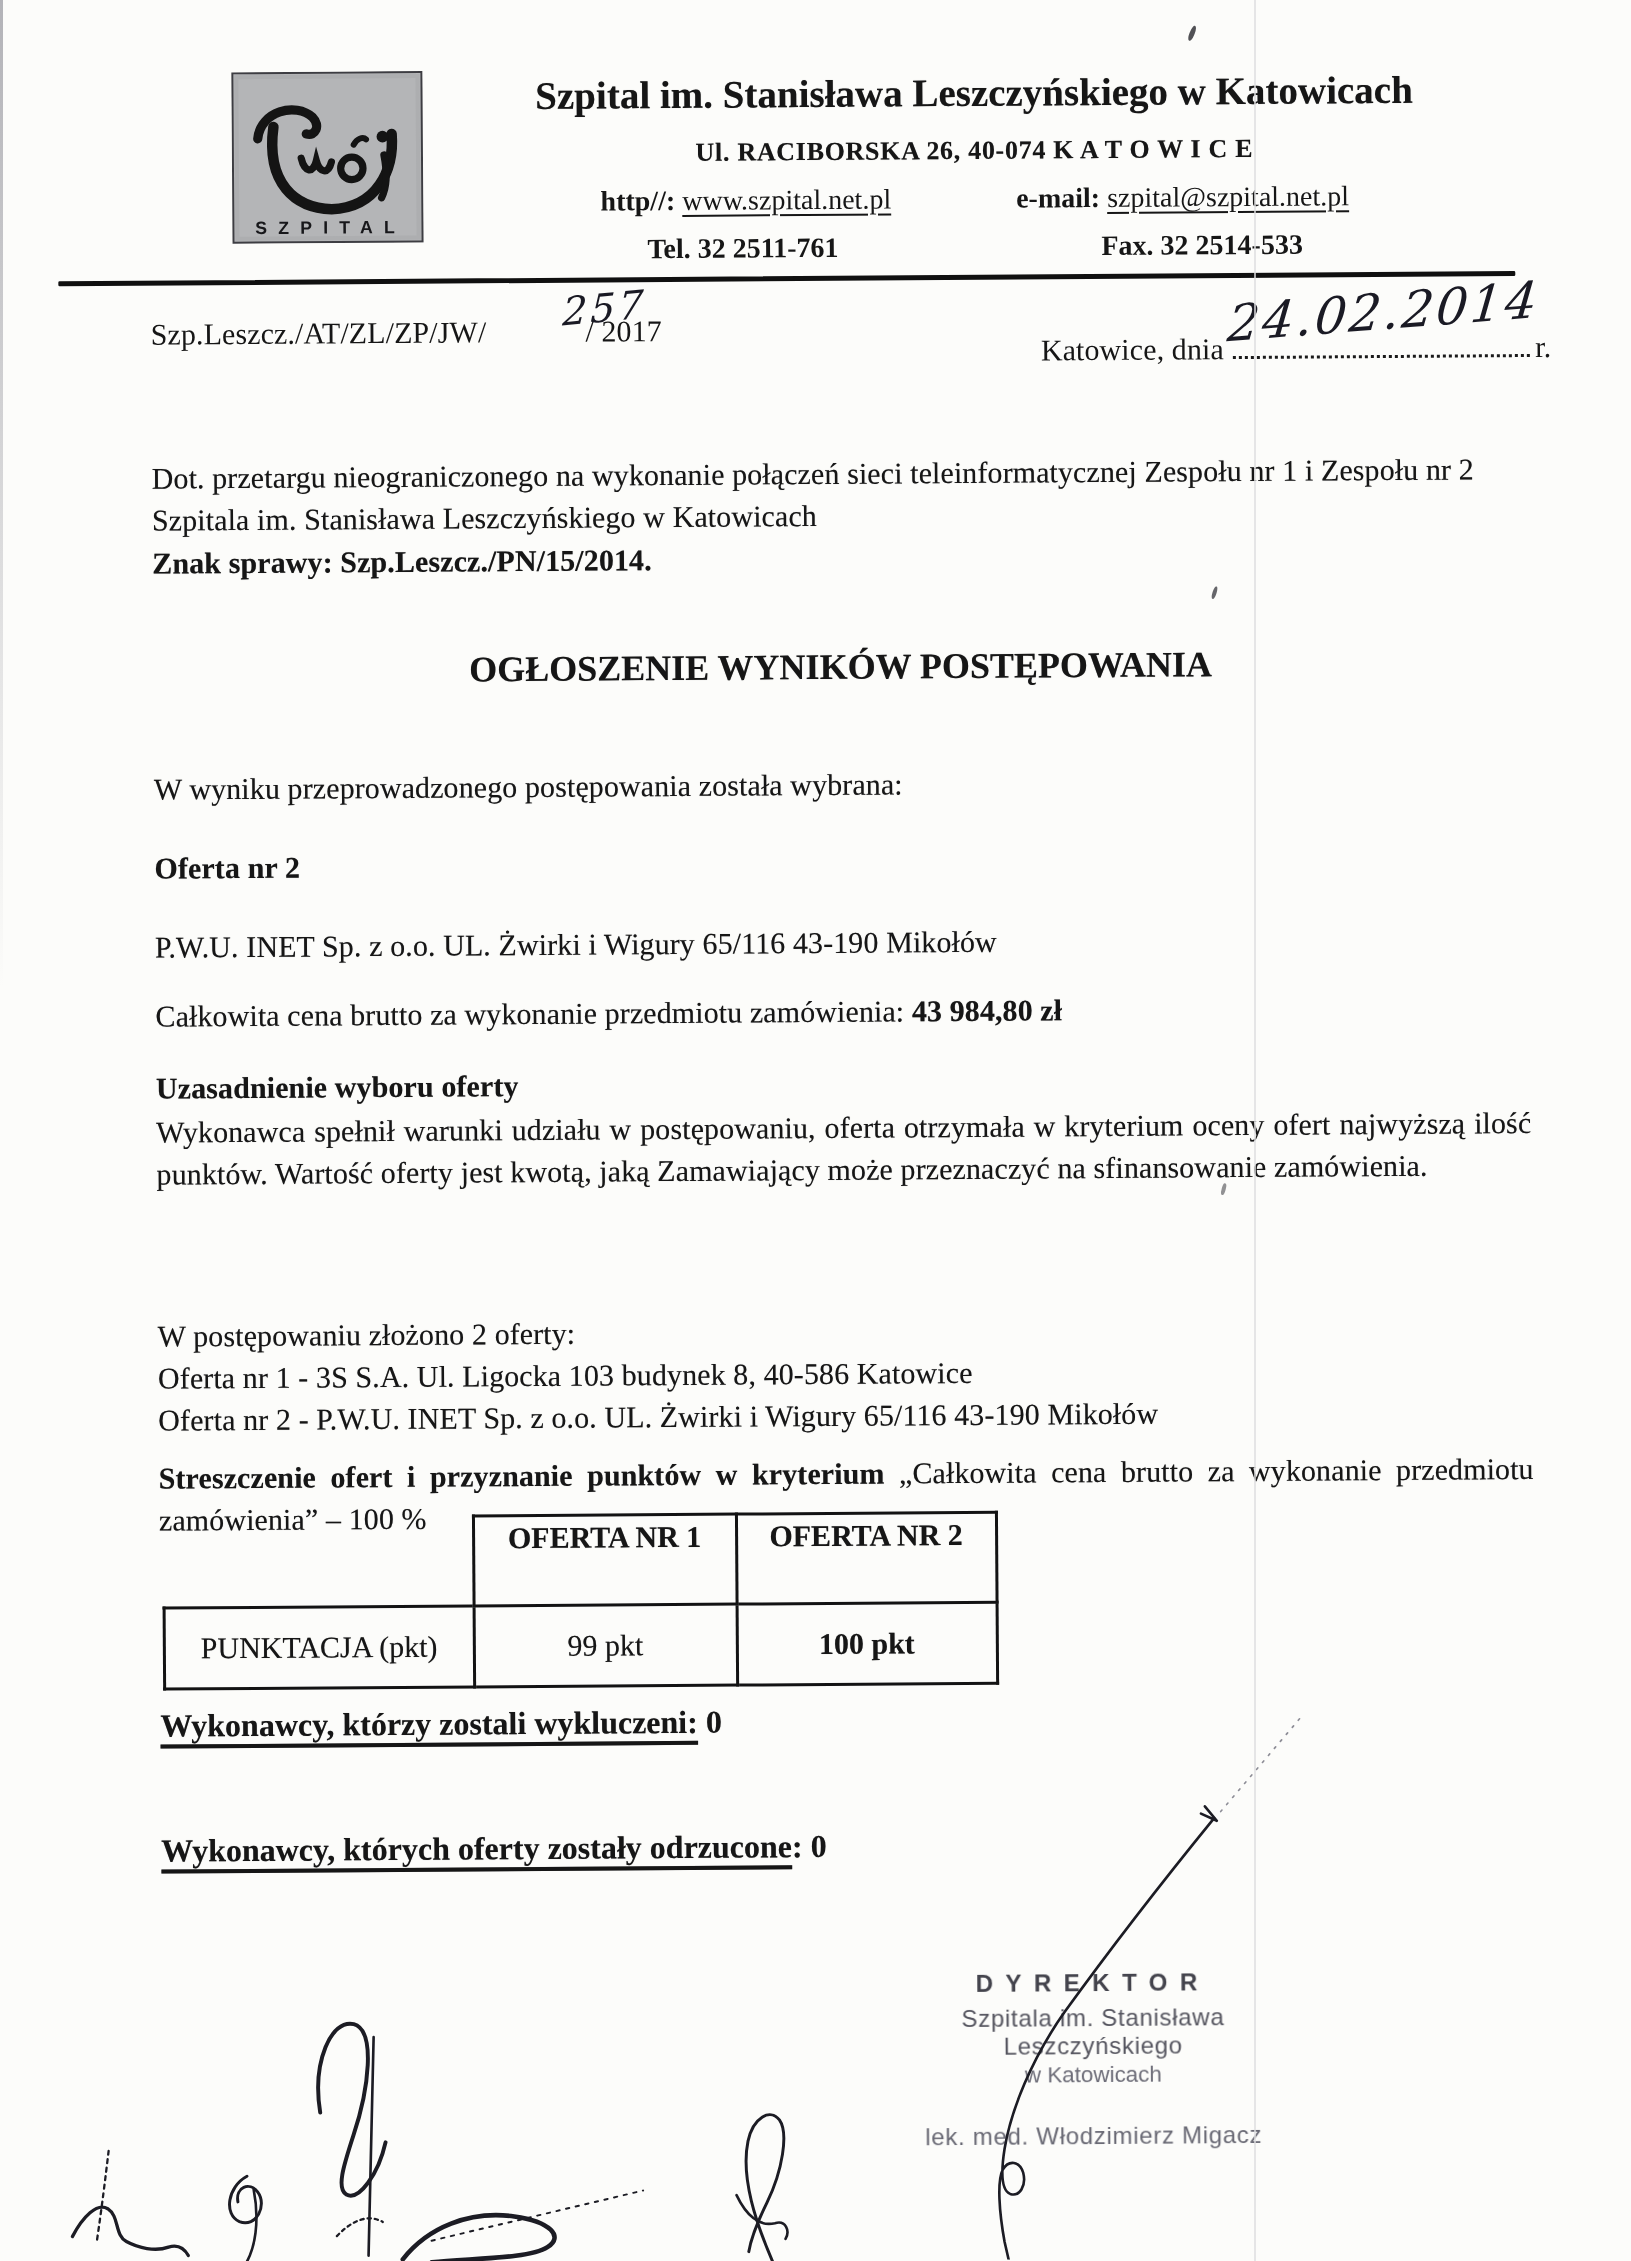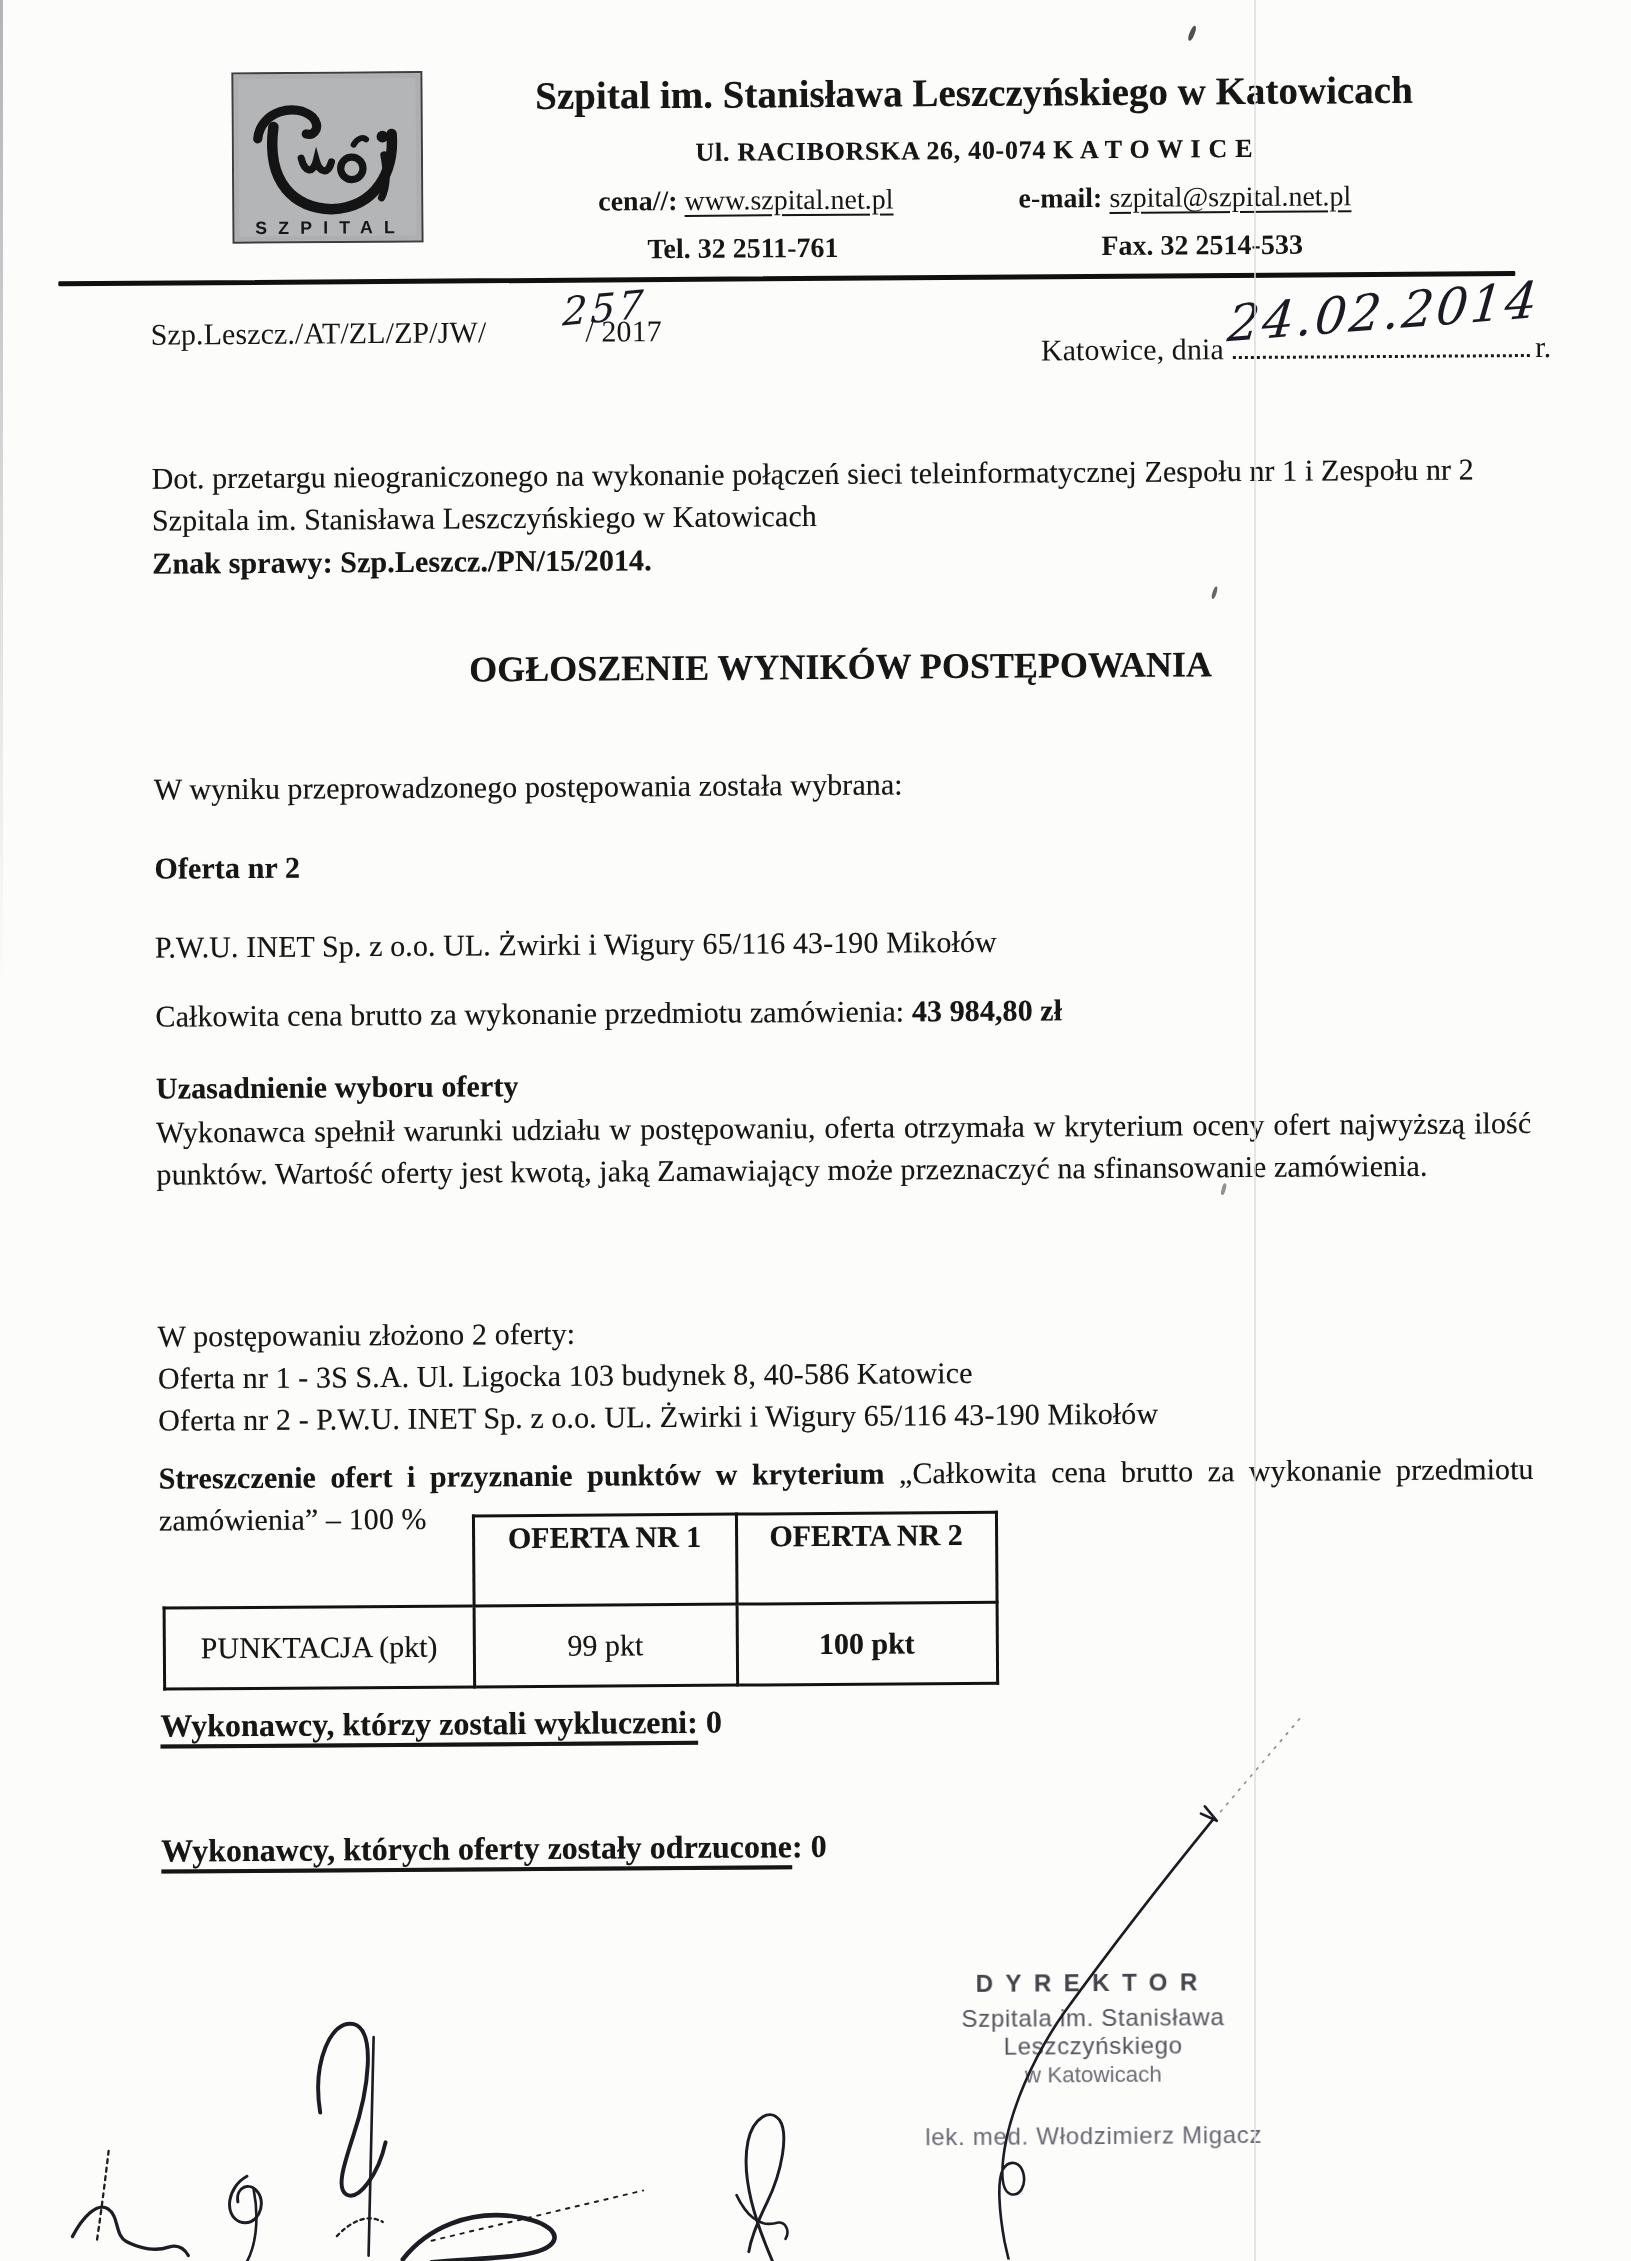--- a/index.html
+++ b/index.html
@@ -73,21 +73,21 @@
         <circle cx="230" cy="100" r="9" fill="#141414"></circle>
         <text x="150" y="247" text-anchor="middle" font-family="Liberation Sans, sans-serif" font-weight="bold" font-size="27" letter-spacing="17" fill="#17171a">SZPITAL</text>
       </svg>
     </div>
 
     <div class="abs" style="left:434px; top:71px; width:1092px; text-align:center;">
       <div class="hdr-title ink">Szpital im. Stanisława Leszczyńskiego w Katowicach</div>
       <div class="hdr-address ink" style="margin-top:21px;">Ul. RACIBORSKA 26,  40-074 K A T O W I C E</div>
       <div class="hdr-row" style="margin-top:17px; gap:125px;">
         <span>
-          <span class="hdr-label">cena//:</span>
+          <span class="hdr-label">http//:</span>
           <span class="hdr-link">www.szpital.net.pl</span>
         </span>
         <span>
           <span class="hdr-label">e-mail:</span>
           <span class="hdr-link">szpital@szpital.net.pl</span>
         </span>
       </div>
       <div class="hdr-row b" style="margin-top:16px; gap:263px;">
         <span>Tel. 32   2511-761</span>
         <span>Fax. 32   2514-533</span>

